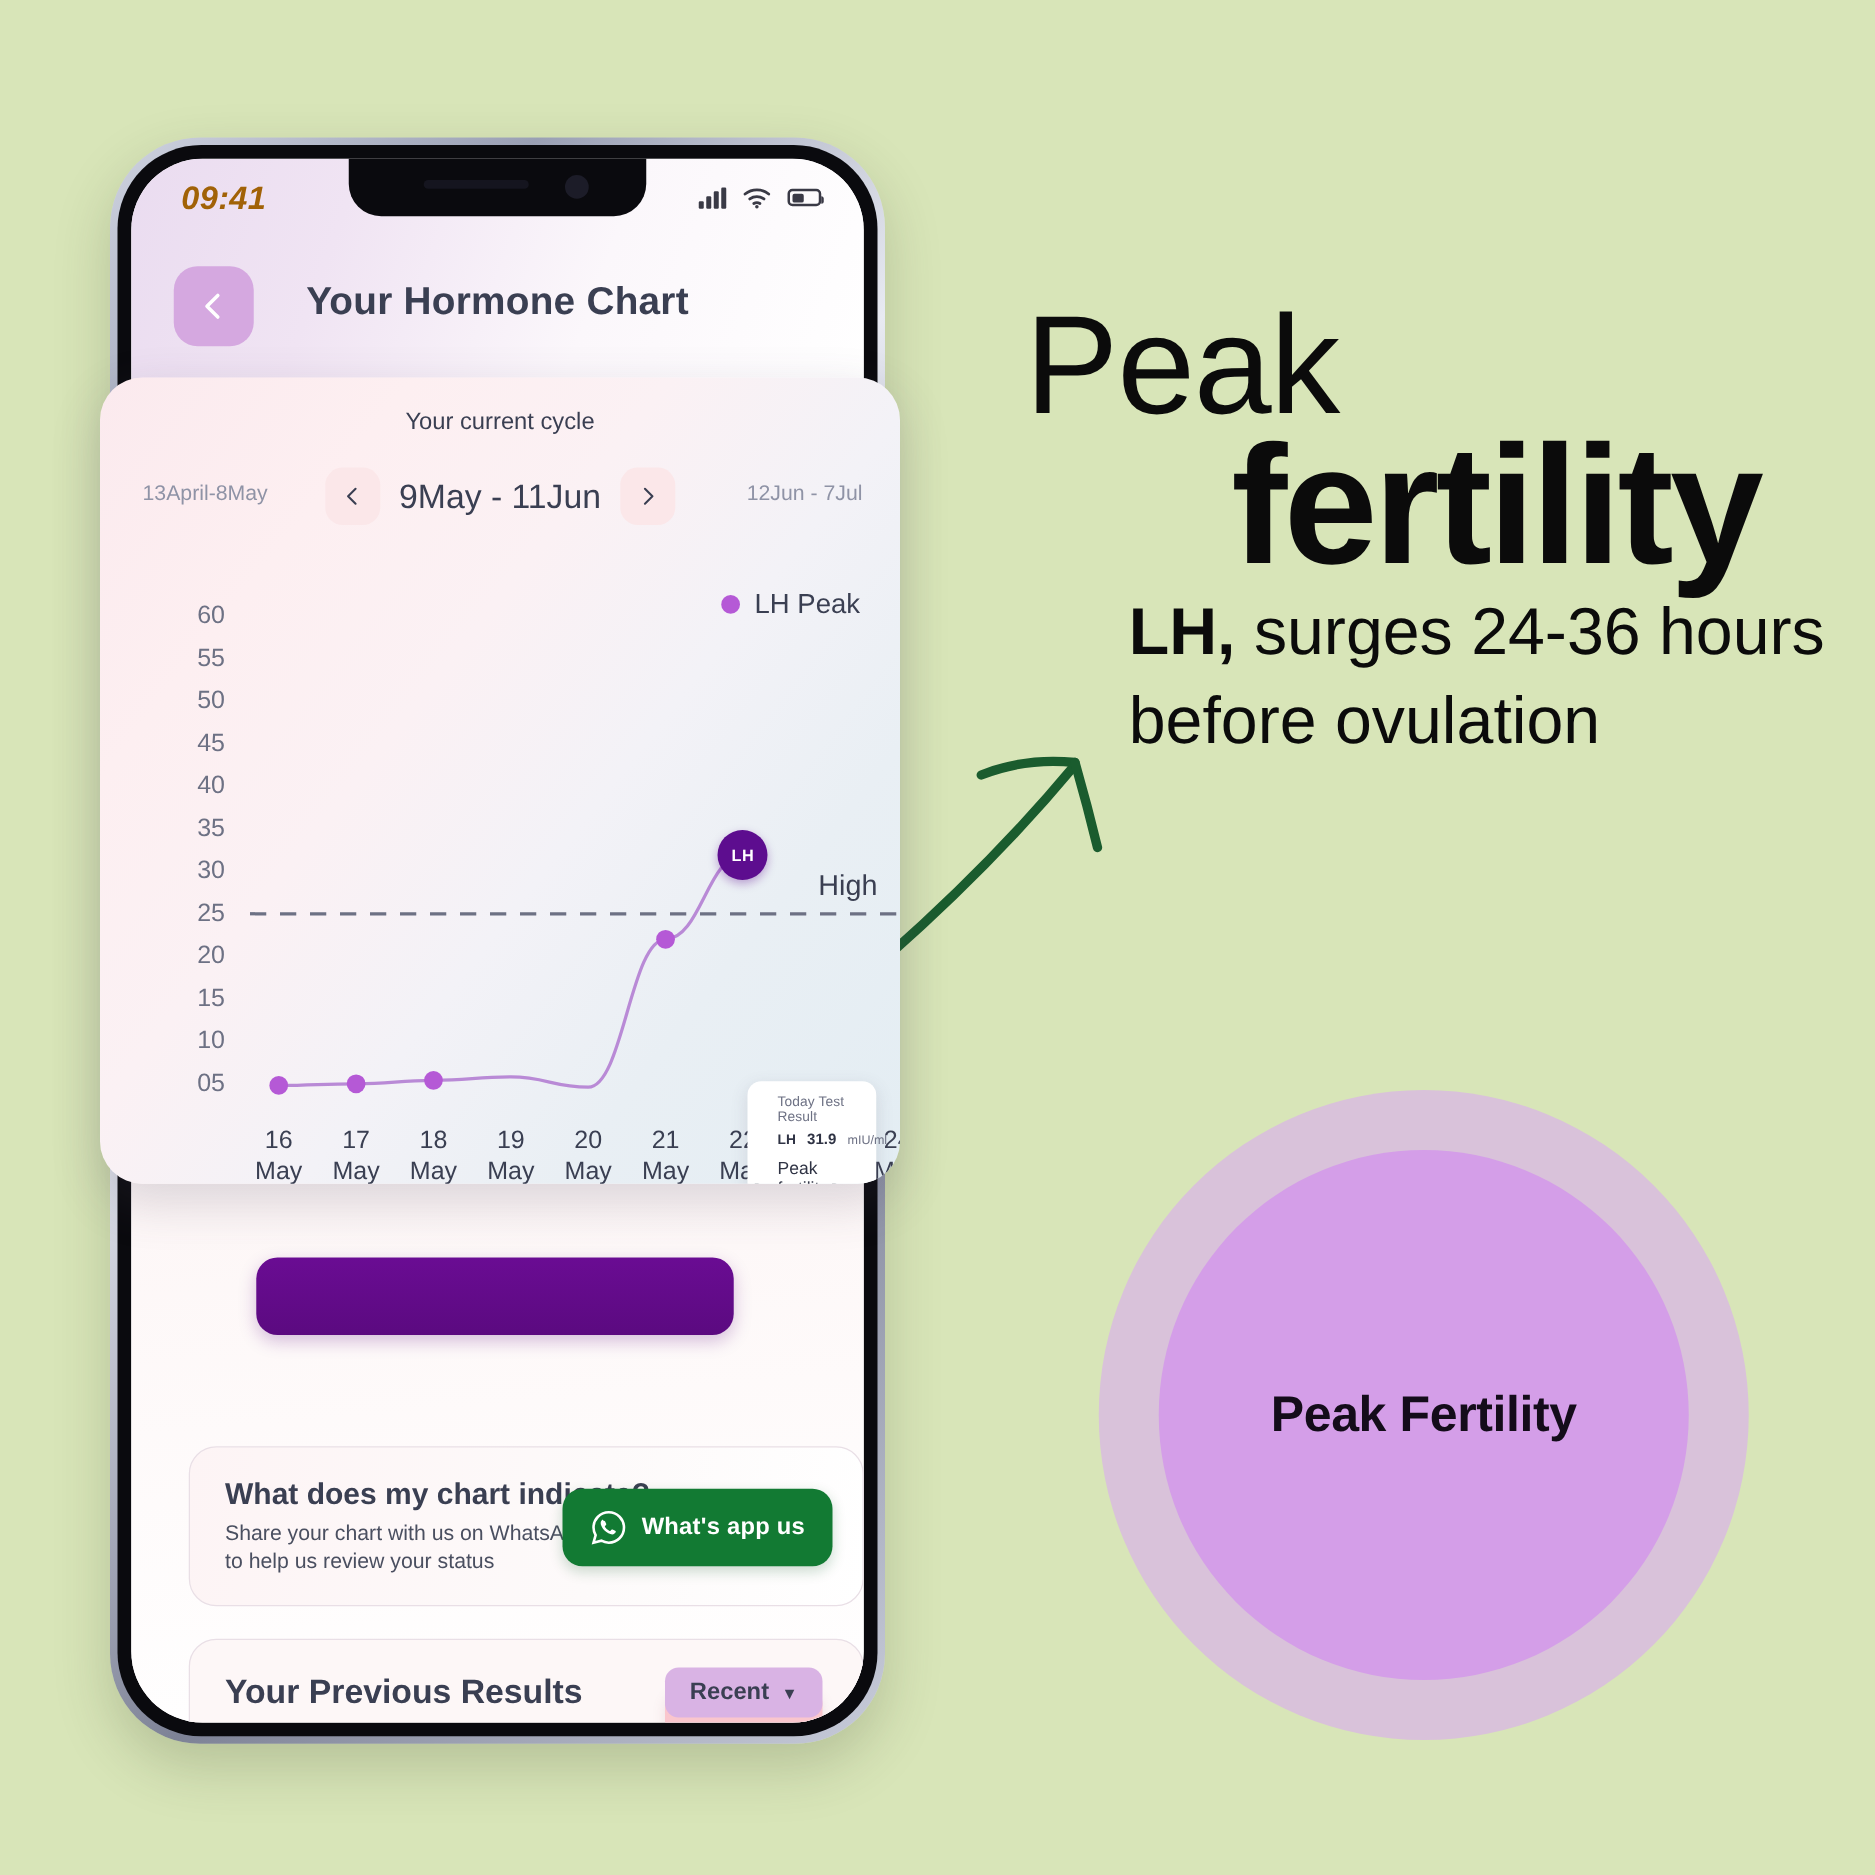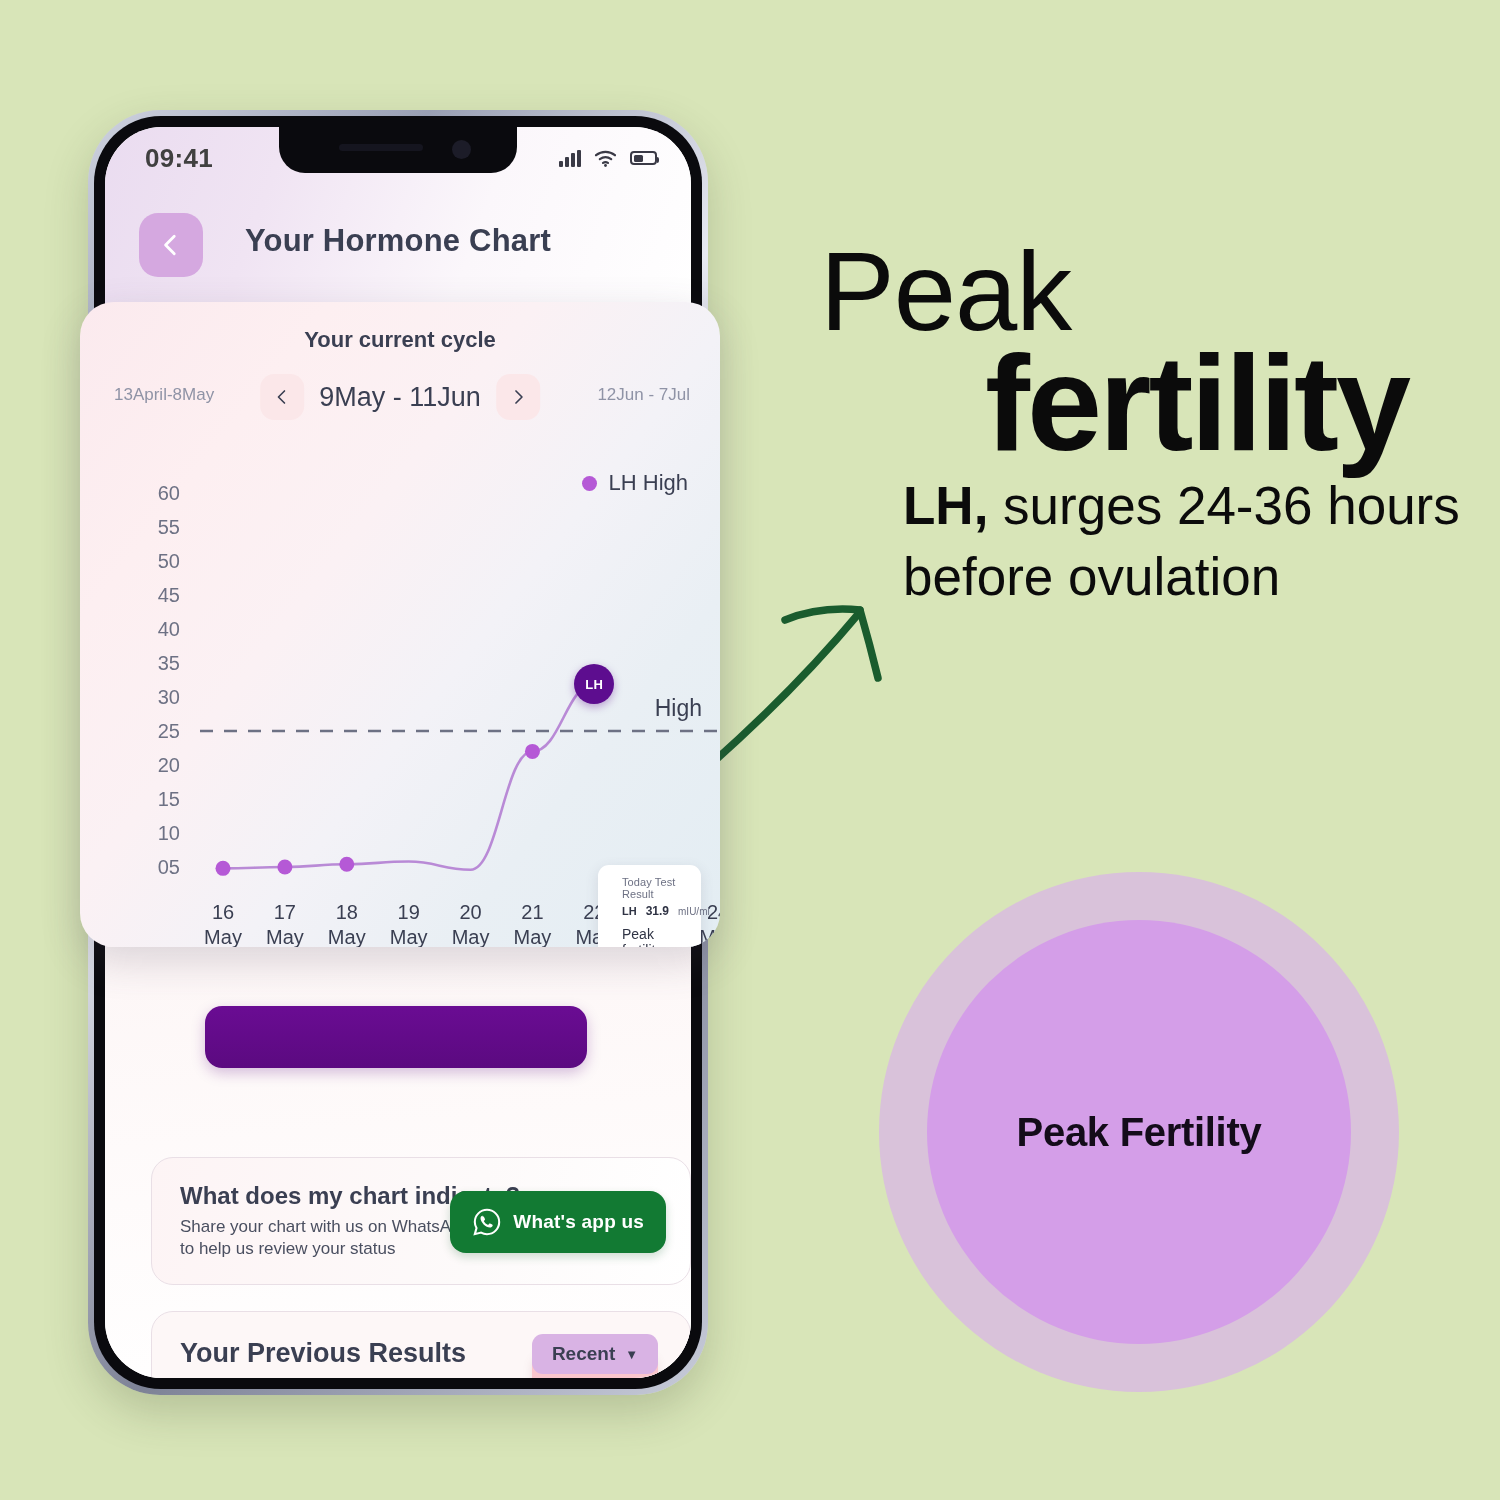--- a/index.html
+++ b/index.html
@@ -45,21 +45,21 @@
     background: linear-gradient(110deg, #eadcf0 0%, #f0e4f3 28%, #fbf7fb 62%, #ffffff 100%);
   }
 
   
   #status-bar {
     position: absolute; left: 0; top: 0; width: 100%; height: 62px;
     display: flex; align-items: center; justify-content: space-between;
     padding: 0 34px 0 40px;
     z-index: 6;
   }
-  #status-time { font-size: 26px; font-weight: 600; color: #404040; letter-spacing: .3px; }
+  #status-time { font-size: 26px; font-weight: 600; color: #a16207; letter-spacing: .3px; font-style: italic; }
   #status-icons { display: flex; align-items: center; gap: 13px; }
 
   .sig-bars { display: flex; align-items: flex-end; gap: 2.5px; height: 17px; }
   .sig-bars i { width: 3.6px; background: #3a3a46; border-radius: 1px; display: block; }
   .sig-bars i:nth-child(1){height:6px}
   .sig-bars i:nth-child(2){height:10px}
   .sig-bars i:nth-child(3){height:14px}
   .sig-bars i:nth-child(4){height:17px}
 
   .batt {
@@ -181,21 +181,21 @@
     background:
       linear-gradient(128deg,
         #fbeaee 0%, #fdeff1 22%, #fbf1f4 40%,
         #f3f2f7 58%, #e9eff4 76%, #e3edf3 100%);
     box-shadow: 0 14px 40px rgba(80,70,95,0.20);
     overflow: hidden;
     z-index: 20;
   }
   #chart-card-title {
     position: absolute; left: 0; top: 25px; width: 100%;
-    text-align: center; font-size: 22px; font-weight: 700; color: #3a3f52;
+    text-align: center; font-size: 19px; font-weight: 400; color: #3a3f52;
   }
   #cycle-nav {
     position: absolute; left: 0; top: 72px; width: 100%; height: 52px;
   }
   #cycle-prev-label {
     position: absolute; left: 34px; top: 11px;
     font-size: 17px; color: #8f93a6; font-weight: 500;
   }
   #cycle-next-label {
     position: absolute; right: 30px; top: 11px;
@@ -401,21 +401,21 @@
         <svg viewBox="0 0 24 24">
           <path d="M9 4 L17 12 L9 20" fill="none" stroke="#3a3f52" stroke-width="2.2" stroke-linecap="round" stroke-linejoin="round"></path>
         </svg>
       </div>
     </div>
     <div id="cycle-next-label">12Jun - 7Jul</div>
   </div>
 
   <div id="chart-legend">
     <span id="legend-dot"></span>
-    <span id="legend-label">LH High</span>
+    <span id="legend-label">LH Peak</span>
   </div>
 
   <div id="plot-area">
     <svg id="plot-svg" viewBox="0 0 640 645">
         <line x1="120" x2="640" y1="429" y2="429" stroke="#6d7184" stroke-width="2.6" stroke-dasharray="13 11"></line>
         <path d="M 143 566.36 C 170.85 566.36, 177.0388888888889 565, 204.88888888888889 565 C 232.73888888888888 565, 238.92777777777778 562.28, 266.77777777777777 562.28 C 294.62777777777774 562.28, 300.81666666666666 559.56, 328.66666666666663 559.56 C 356.51666666666665 559.56, 362.7055555555555 567.72, 390.55555555555554 567.72 C 418.40555555555557 567.72, 424.59444444444443 449.4, 452.44444444444446 449.4 C 480.2944444444444 449.4, 486.4833333333333 382.08000000000004, 514.3333333333333 382.08000000000004" fill="none" stroke="#b98ad6" stroke-width="2.6" stroke-linecap="round"></path>
         <circle cx="143" cy="566.36" r="7.5" fill="#b559d6"></circle>
         <circle cx="204.88888888888889" cy="565" r="7.5" fill="#b559d6"></circle>
         <circle cx="266.77777777777777" cy="562.28" r="7.5" fill="#b559d6"></circle>
         <circle cx="452.44444444444446" cy="449.4" r="7.5" fill="#b559d6"></circle>

